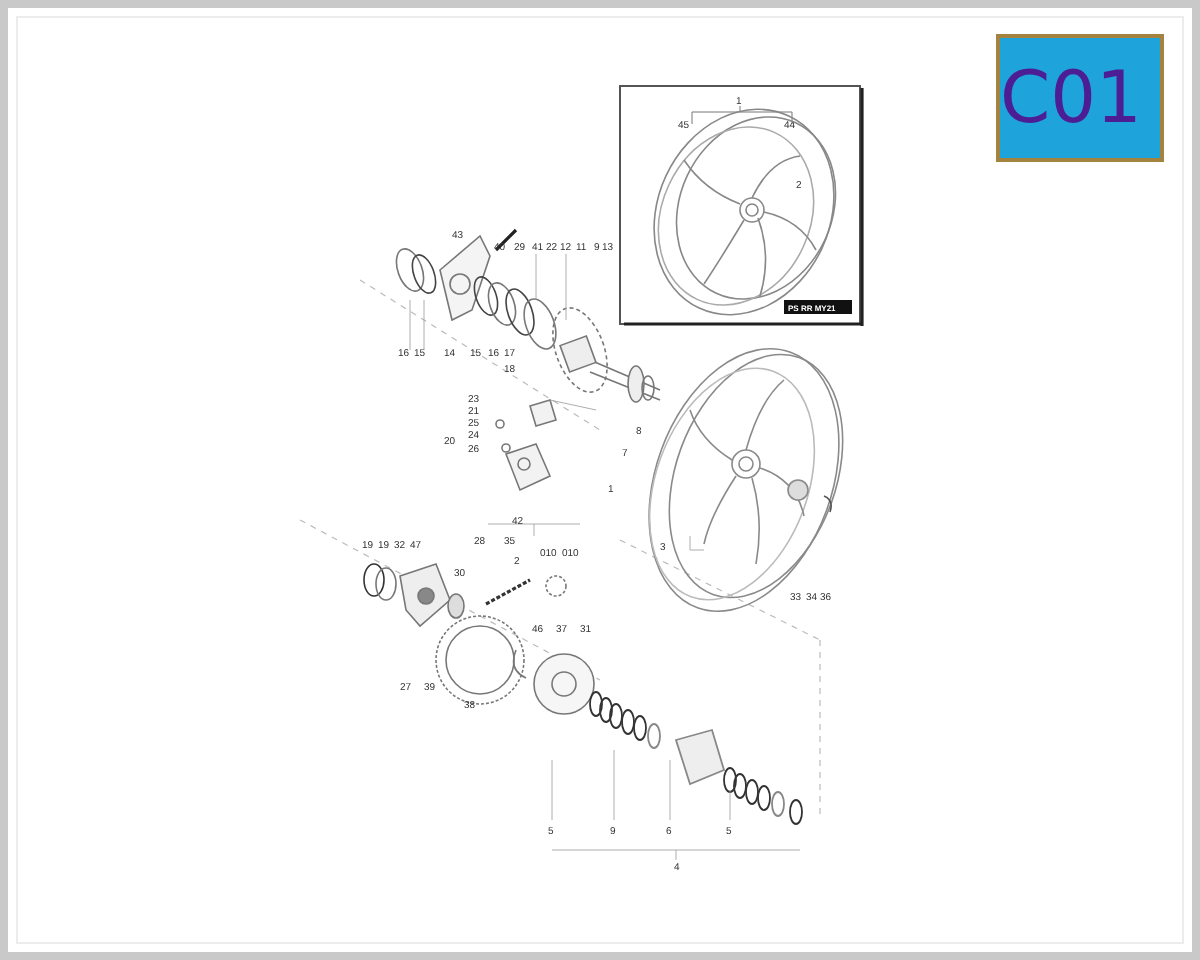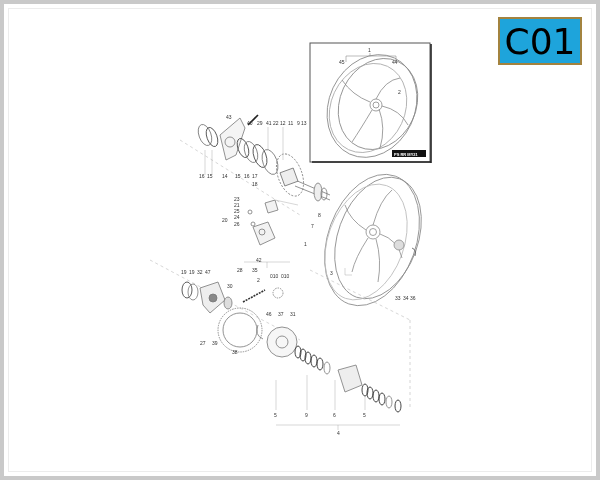--- a/index.html
+++ b/index.html
@@ -2,23 +2,23 @@
 <html><head>
   <meta charset="utf-8">
   <style>
     html, body { margin: 0; padding: 0; background: #ffffff; }
     body { width: 600px; height: 480px; position: relative; overflow: hidden;
            font-family: "Liberation Sans", sans-serif; }
     .frame { position: absolute; left: 0; top: 0; width: 600px; height: 480px;
              box-sizing: border-box; border: 4px solid #c9c9c9; background: #fff; }
     .frame-inner { position: absolute; left: 4px; top: 4px; right: 4px; bottom: 4px;
                    border: 1px solid #ececec; box-sizing: border-box; }
-    .badge { position: absolute; left: 498px; top: 17px; width: 84px; height: 48px;
+    .badge { position: absolute; left: 498px; top: 17px; width: 84px; height: 64px;
              box-sizing: border-box; background: #1ea4db; border: 2px solid #a3833f;
-             color: #000000; display: flex; align-items: center; justify-content: center;
+             color: #4c1d95; display: flex; align-items: center; 
              font-family: "DejaVu Sans", sans-serif; font-size: 36px; letter-spacing: 0px; }
     svg.diagram { position: absolute; left: 0; top: 0; }
     .lbl { font-family: "Liberation Sans", sans-serif; font-size: 5px; fill: #333; }
     .inset-tag { font-family: "Liberation Sans", sans-serif; font-size: 4px; fill: #fff; font-weight: bold; }
   </style>
 </head>
 <body>
 
 <div class="frame">
   <div class="frame-inner"></div>

